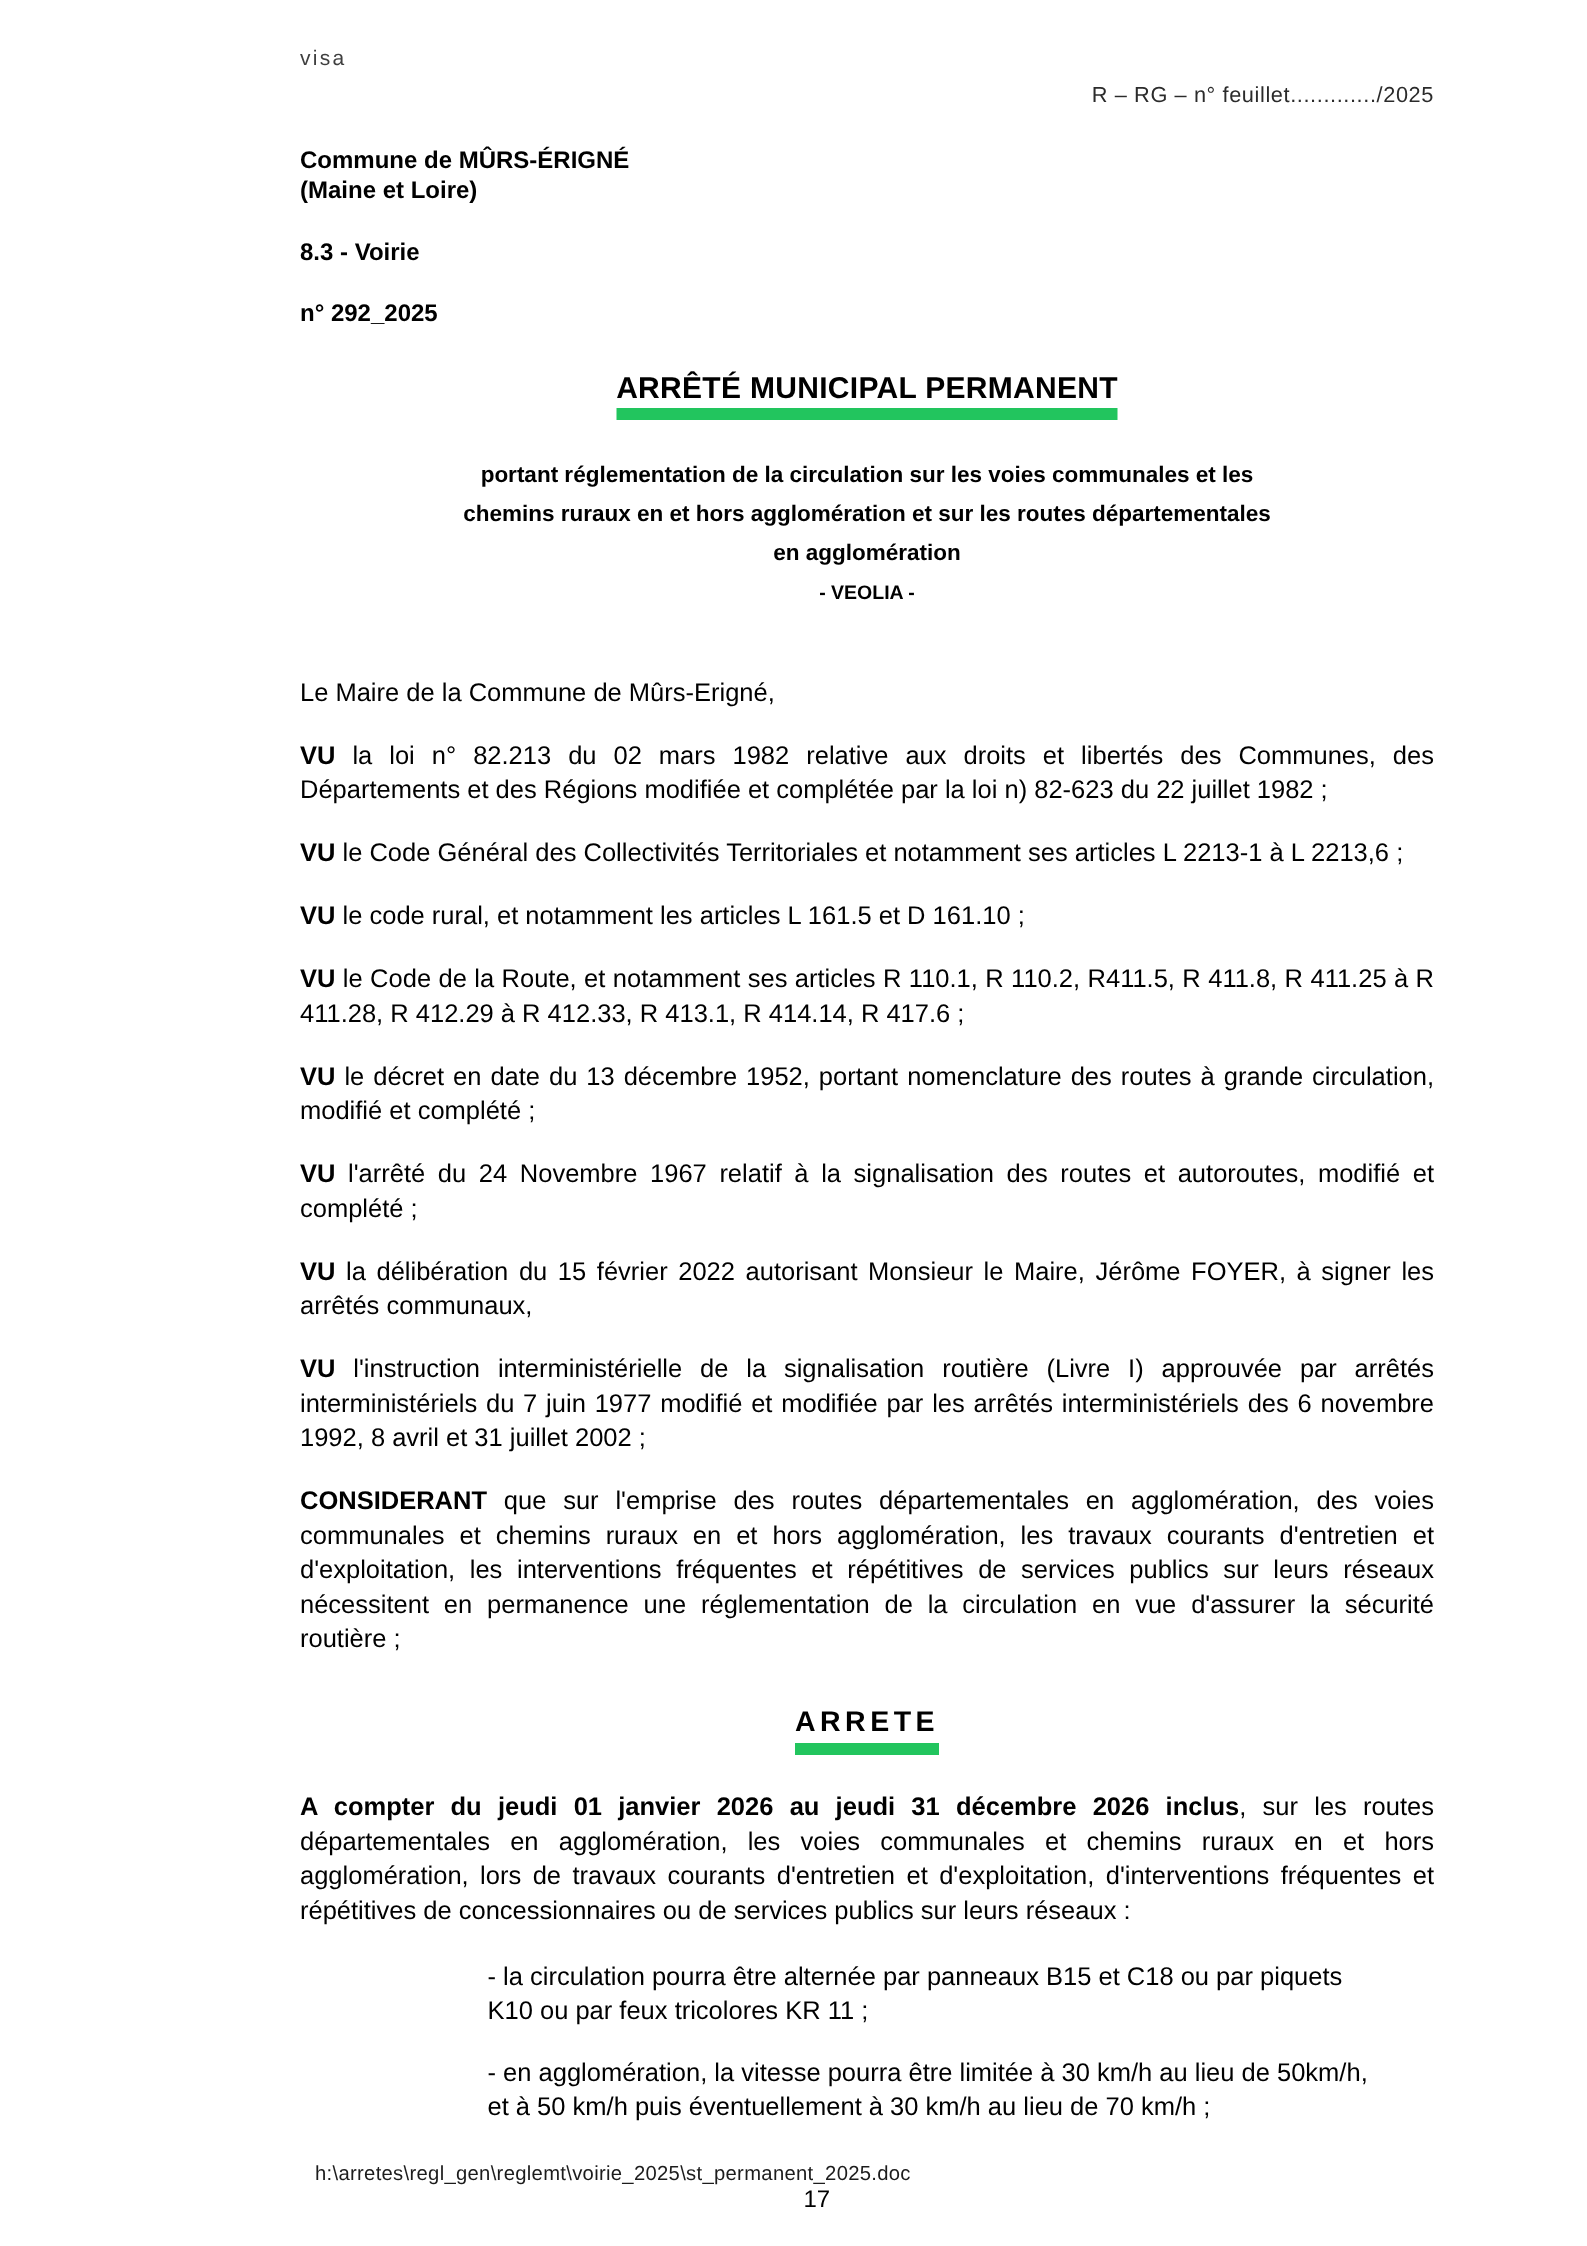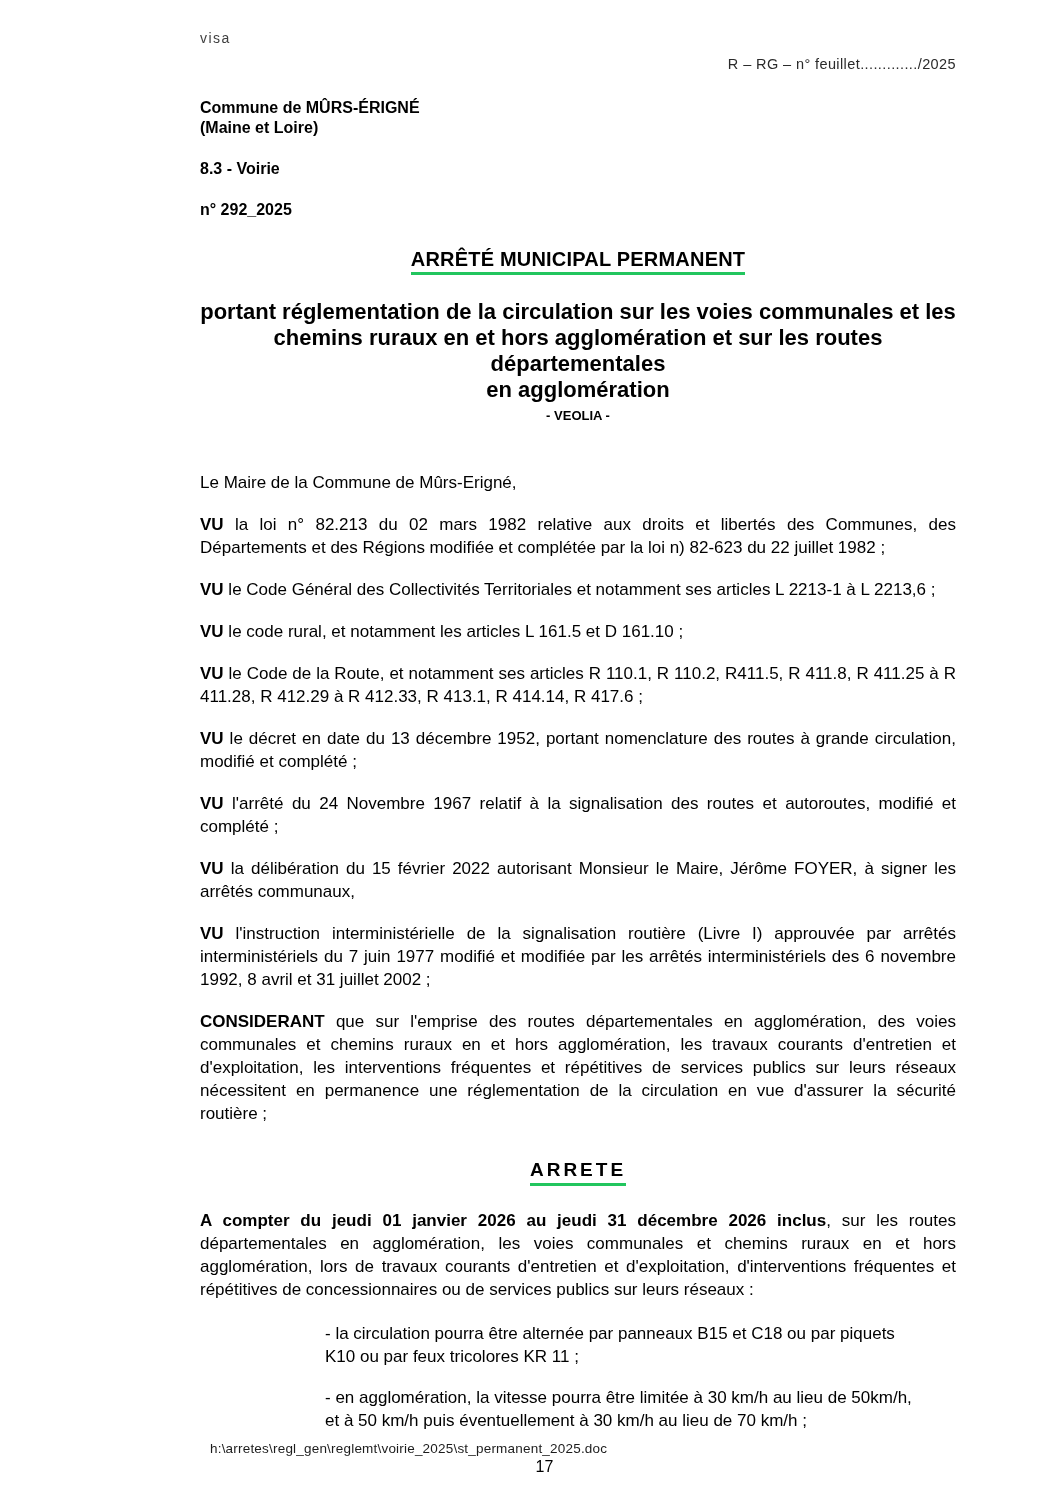--- a/index.html
+++ b/index.html
@@ -41,27 +41,27 @@
   .doc-title {
     text-align: center;
     font-size: 20px;
     line-height: 24px;
     font-weight: bold;
     margin: 27px 0 0 0;
     letter-spacing: 0.2px;
   }
   .underline {
     display: inline-block;
-    border-bottom: 3px solid #22c55e;
+    border-bottom: 8px solid #22c55e;
     padding-bottom: 1px;
     text-align: right;
   }
   .doc-subtitle {
     text-align: center;
-    font-size: 22px;
+    font-size: 15px;
     line-height: 26px;
     font-weight: bold;
     margin: 24px 0 0 0;
     white-space: pre-line;
   }
   .doc-entity {
     text-align: center;
     font-size: 13px;
     line-height: 26px;
     font-weight: bold;

